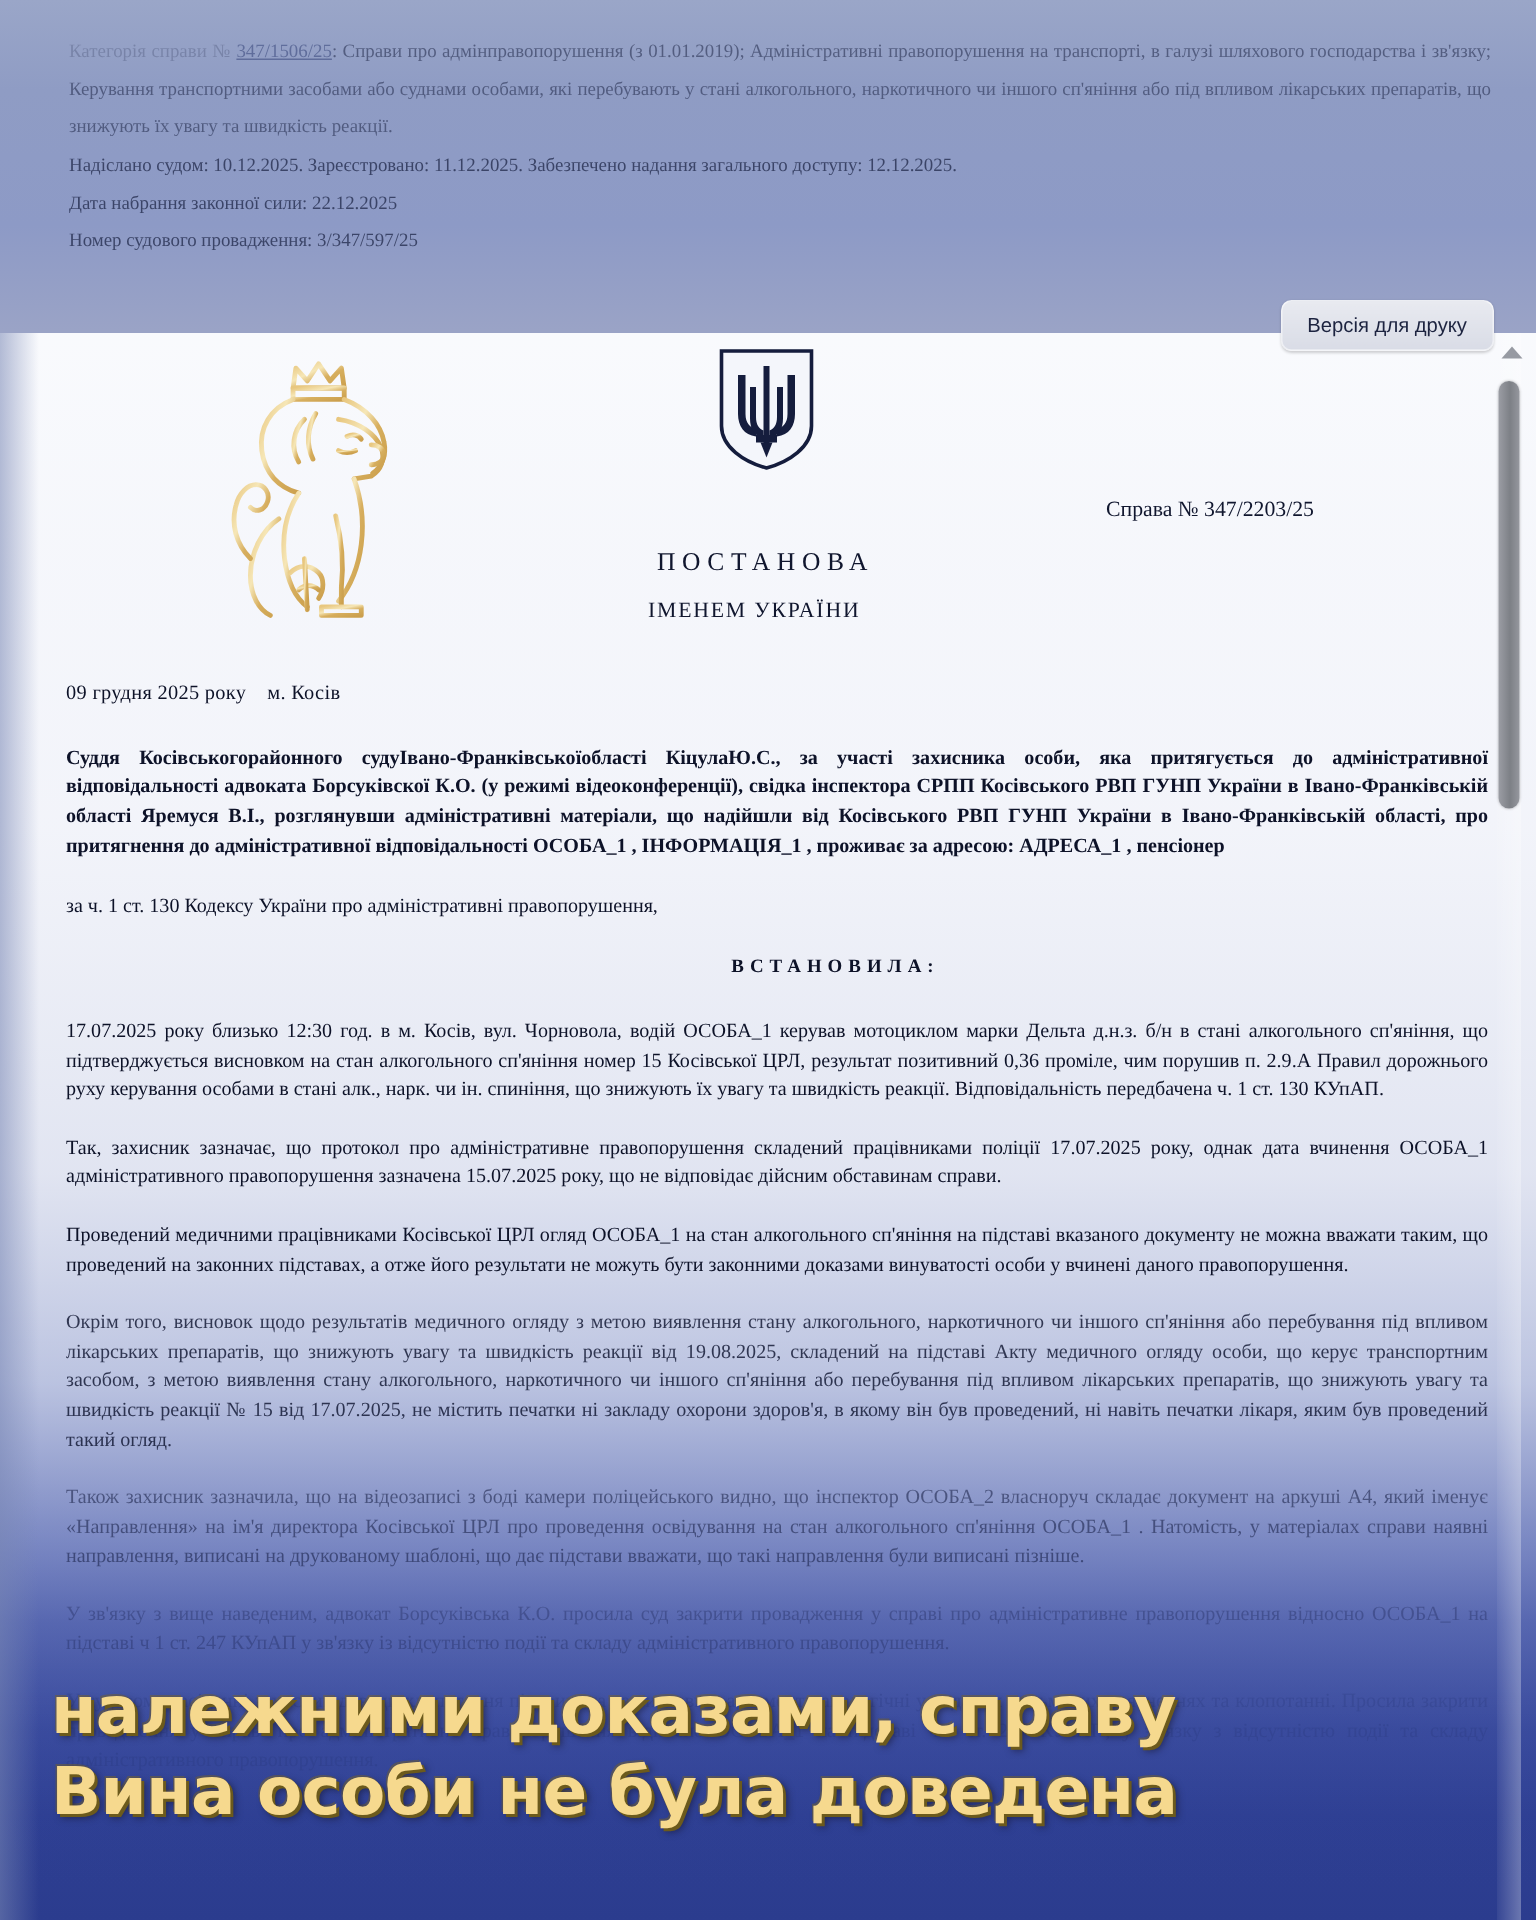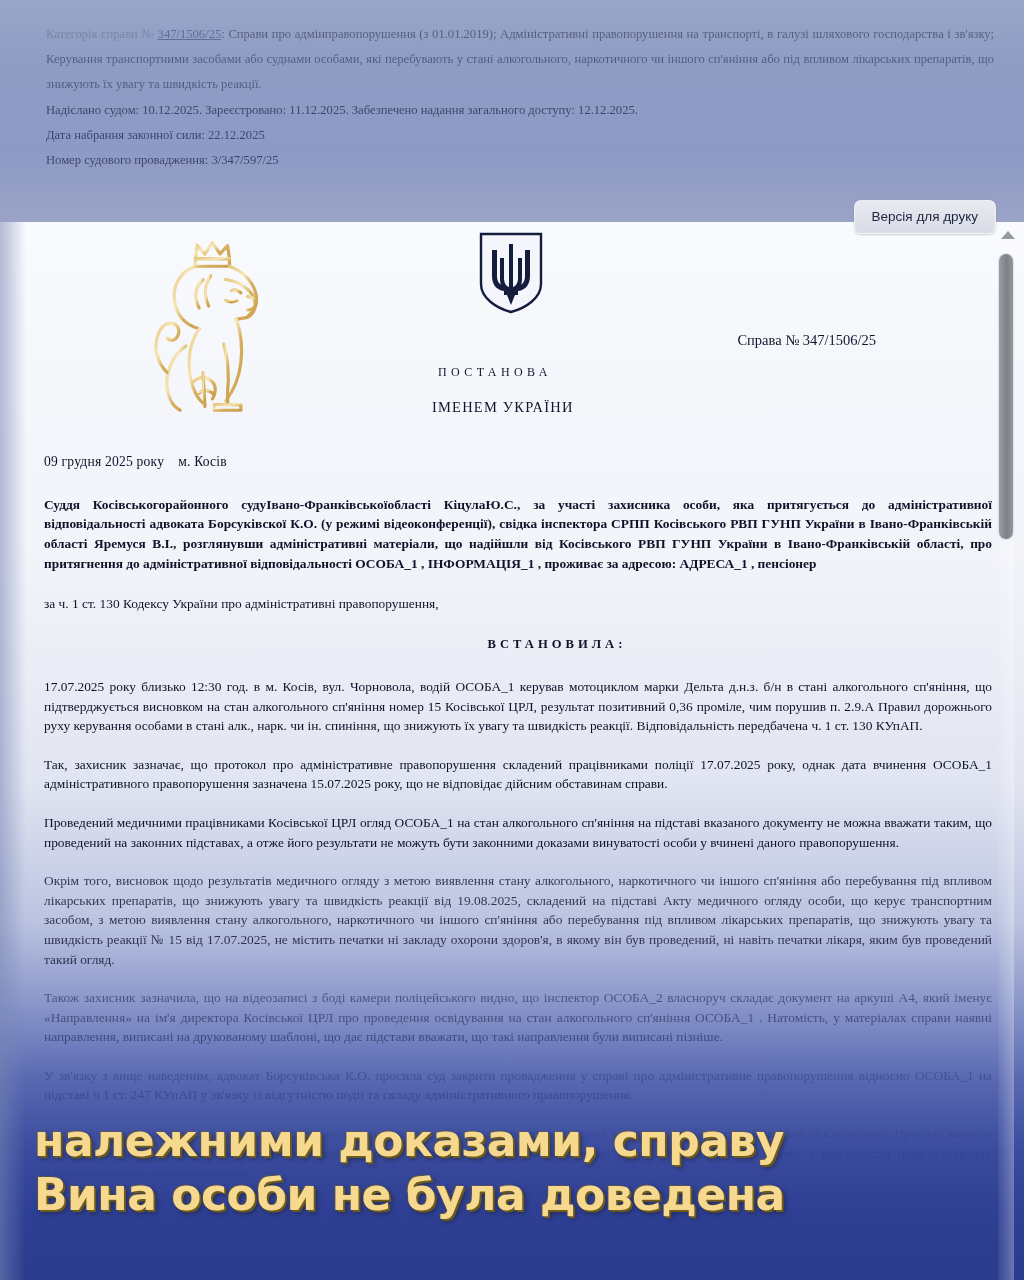--- a/index.html
+++ b/index.html
@@ -119,21 +119,21 @@
     right:148px; top:110px;
     font-size:14.5px;
     color:#10162e;
     font-family:"Liberation Serif", serif;
     white-space:nowrap;
   }
 
   .doc-title{
     position:absolute;
     left:438px; top:143px;
-    font-size:12px;
+    font-size:17px;
     letter-spacing:4.4px;
     color:#10162e;
     font-weight:400;
   }
   .doc-subtitle{
     position:absolute;
     left:432px; top:177px;
     font-size:14.5px;
     letter-spacing:1.2px;
     color:#10162e;
@@ -311,21 +311,21 @@
         <path d="M31 12 h4 v52 h-4 z"></path>
         <path d="M14 18 h5 v26 c0 6 3 9 7 10 l0 5 c-8 -1 -12 -7 -12 -15 z"></path>
         <path d="M47 18 h5 v26 c0 8 -4 14 -12 15 l0 -5 c4 -1 7 -4 7 -10 z"></path>
         <path d="M22 26 h4 v20 c0 5 2 8 5 9 l0 5 c-6 -1 -9 -6 -9 -13 z"></path>
         <path d="M40 26 h4 v21 c0 7 -3 12 -9 13 l0 -5 c3 -1 5 -4 5 -9 z"></path>
         <path d="M26 58 h14 v5 h-14 z"></path>
         <path d="M29 63 h8 l-4 10 z"></path>
       </g>
     </svg>
 
-    <div class="case-no">Справа № 347/1506/25</div>
+    <div class="case-no">Справа № 347/2203/25</div>
     <div class="doc-title">ПОСТАНОВА</div>
     <div class="doc-subtitle">ІМЕНЕМ УКРАЇНИ</div>
   </div>
 
   <div class="doc-body">
 
     <div class="dateline">
       <span>09 грудня 2025 року</span><span class="city">м. Косів</span>
     </div>
 

